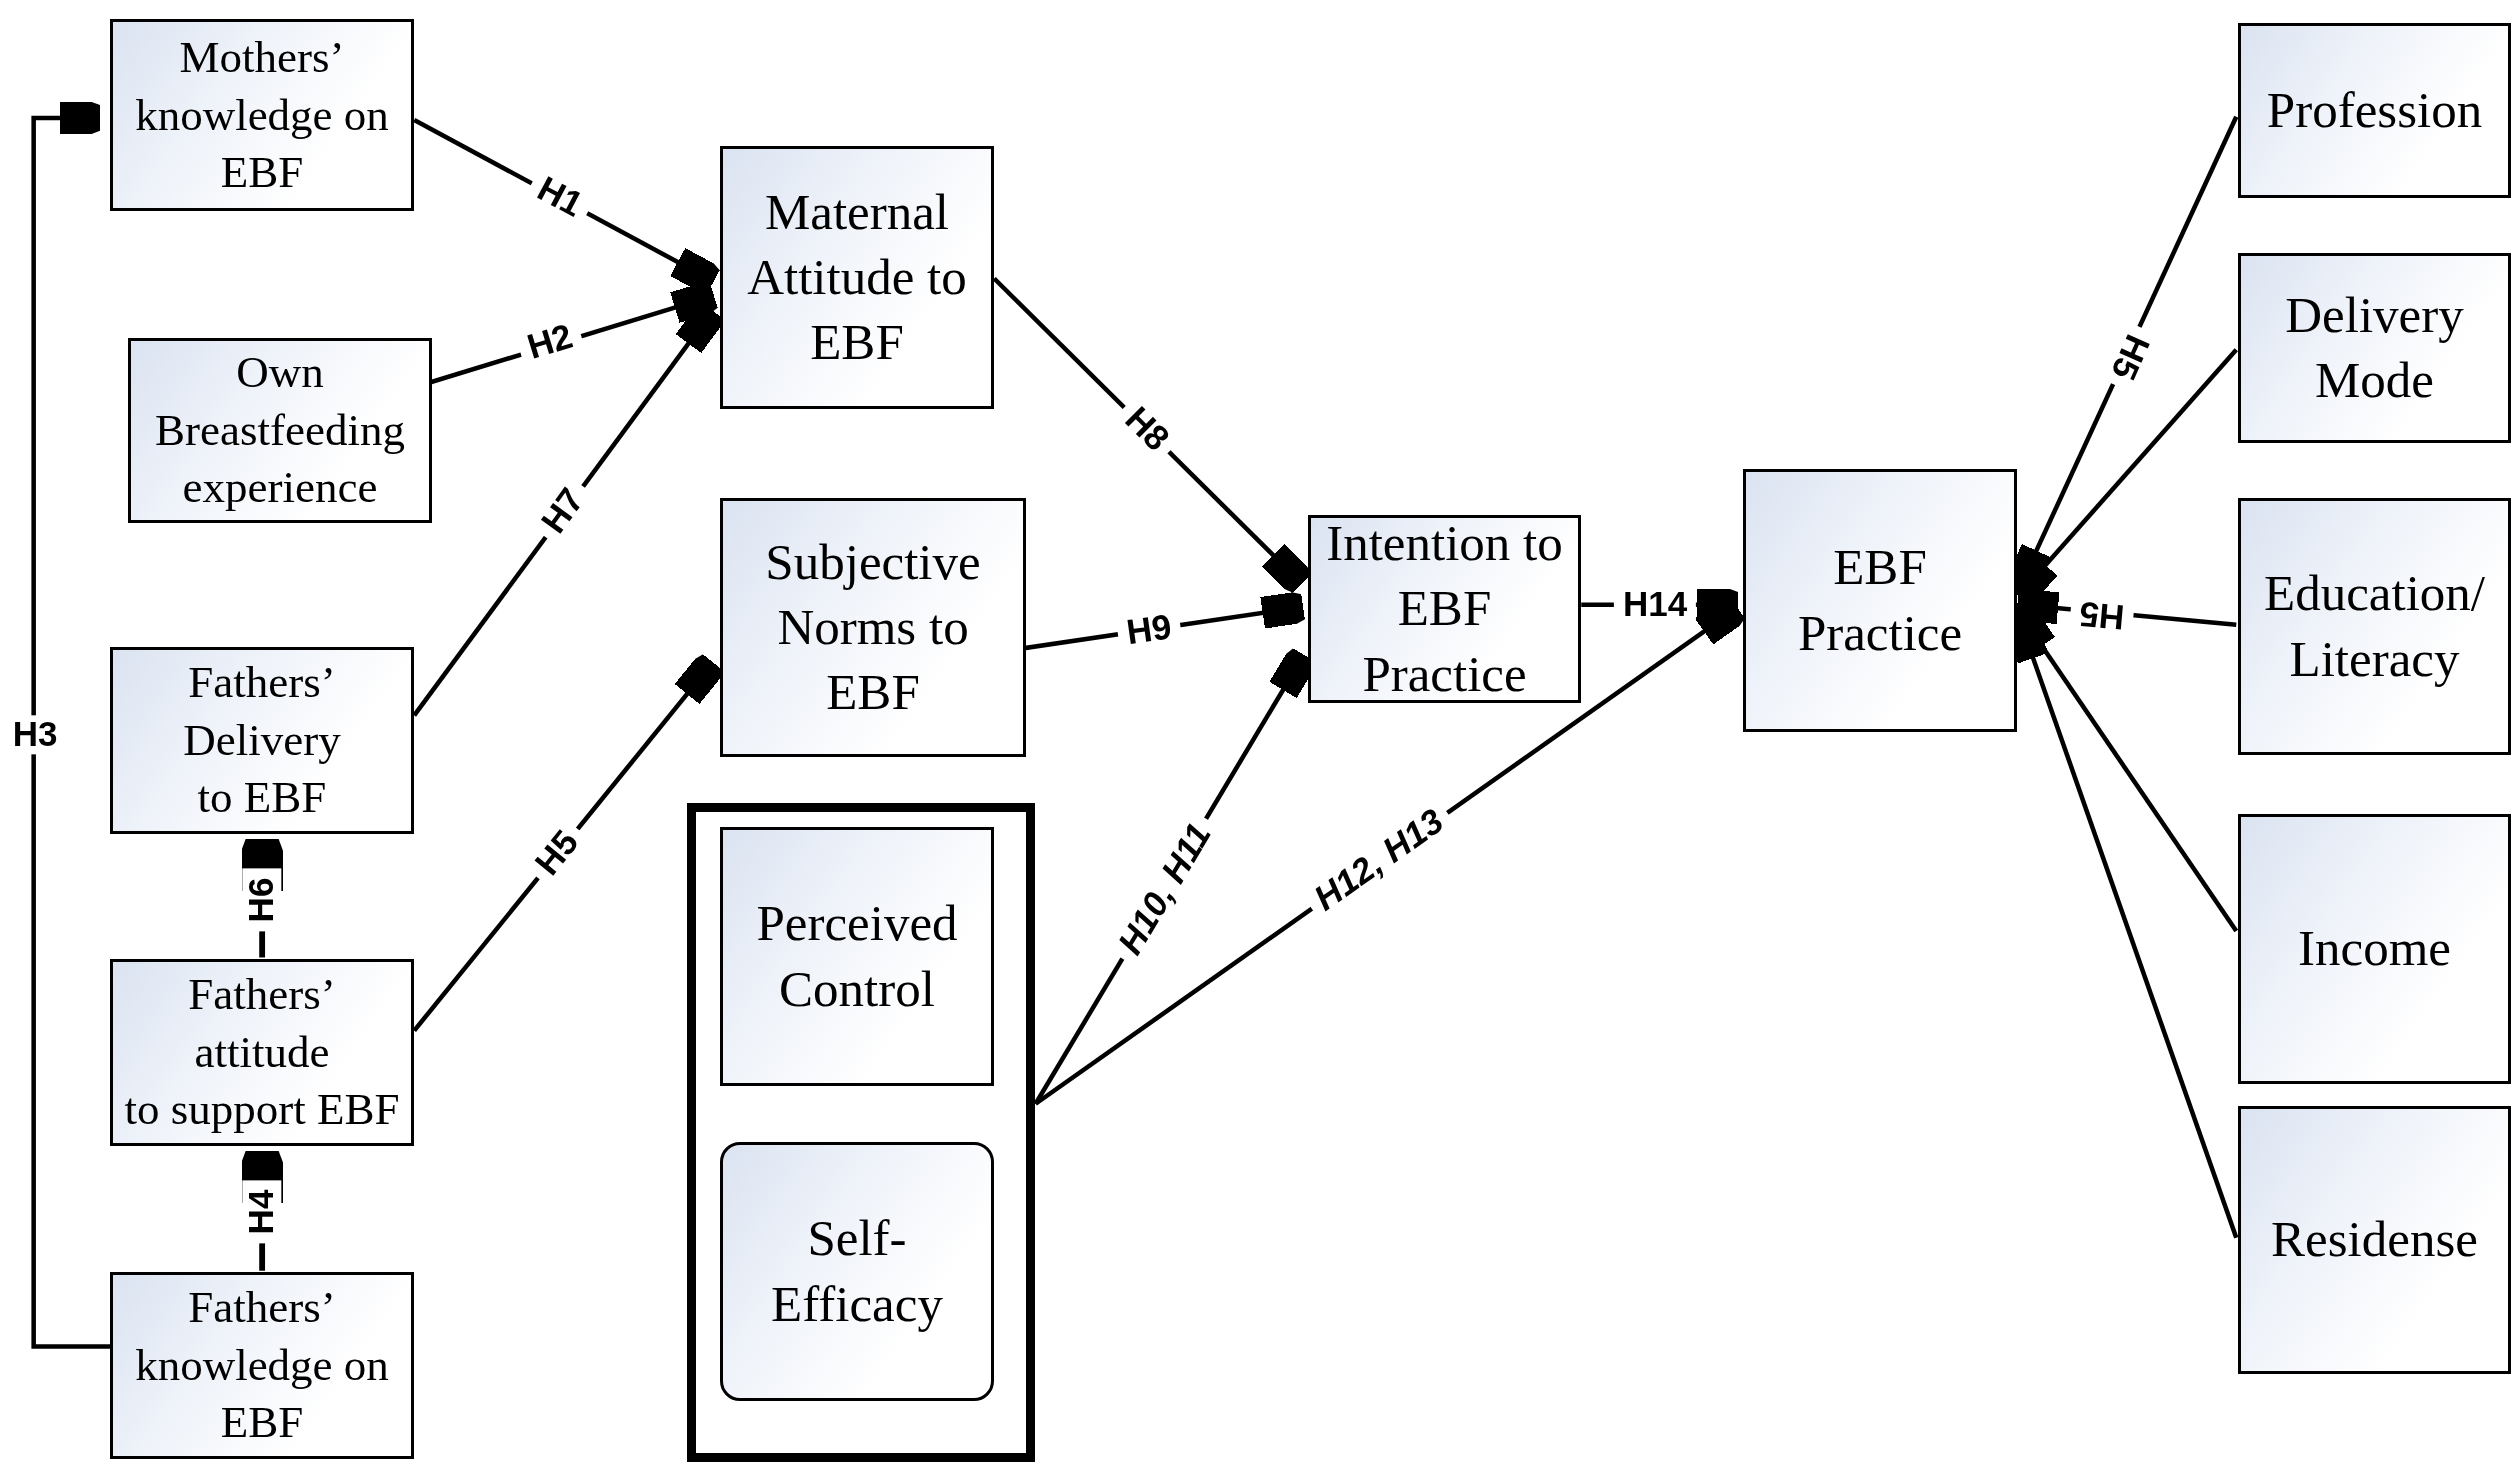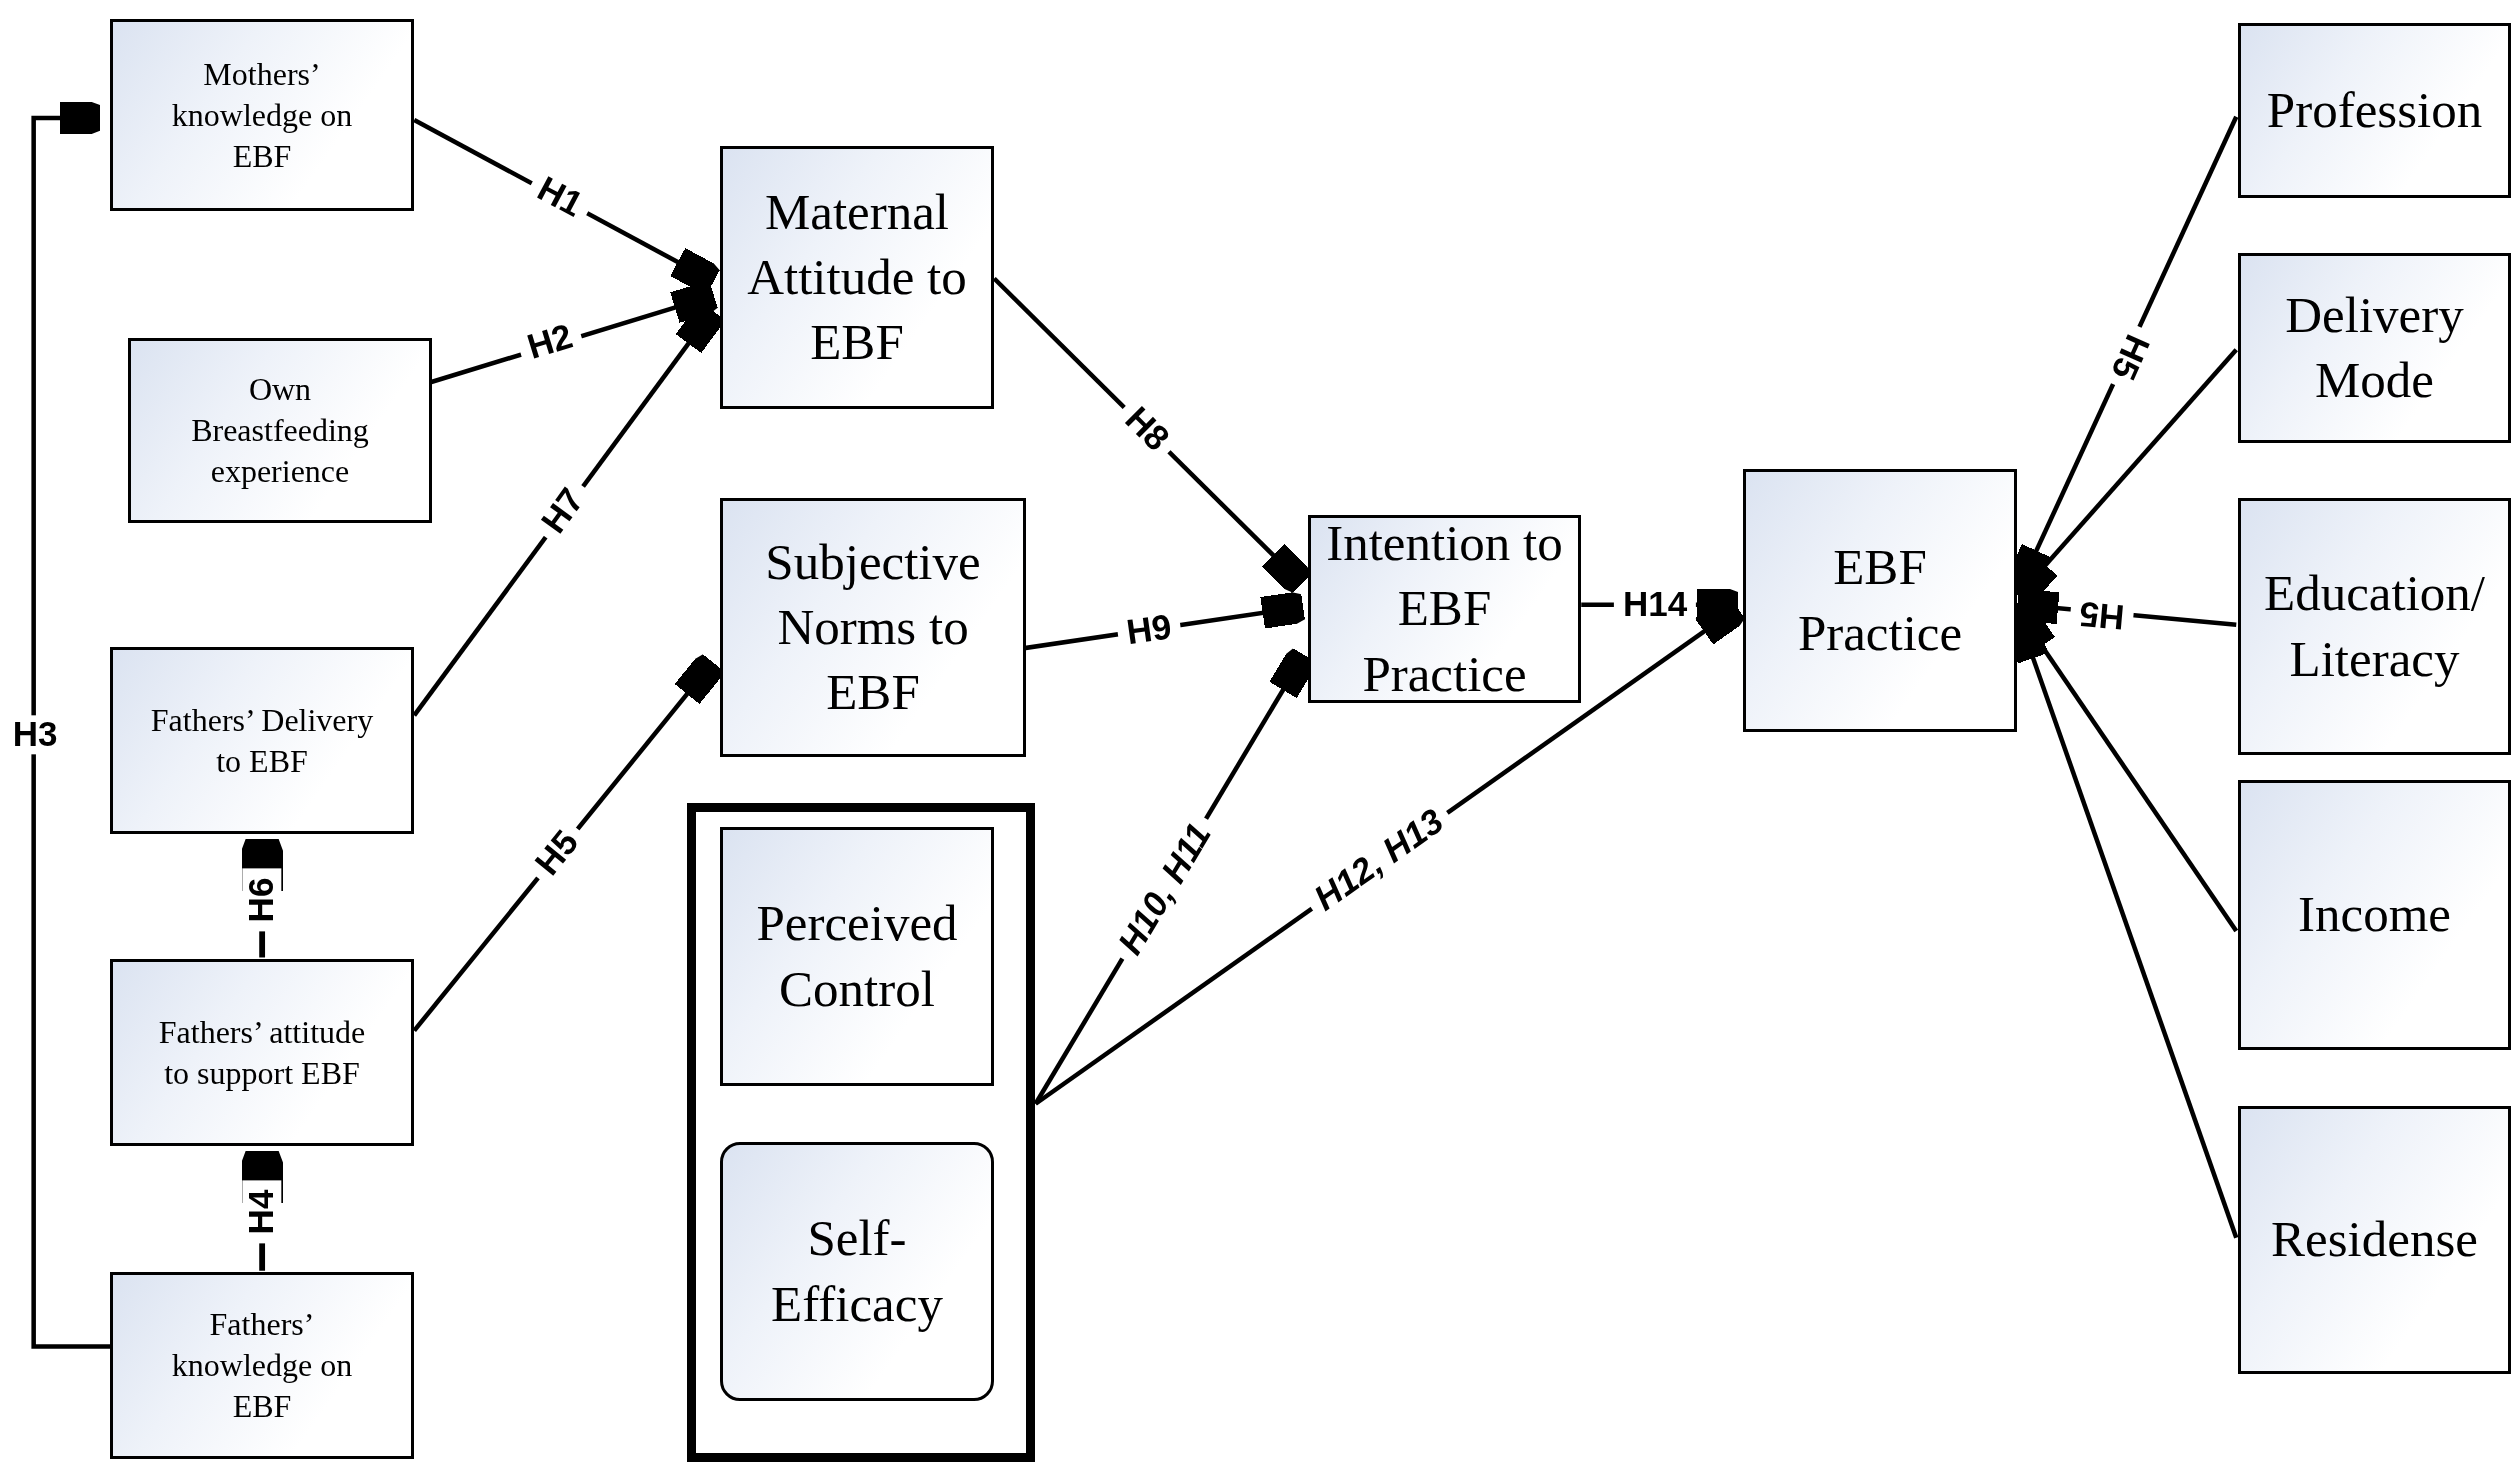--- a/index.html
+++ b/index.html
@@ -28,21 +28,21 @@
     justify-content: center;
     text-align: center;
   }
   .box-label {
     white-space: pre-line;
     font-size: 51px;
     line-height: 1.28;
     color: #000000;
     padding: 0 3.9px;
   }
-  .left-col .box-label { font-size: 32px; }
+  .left-col .box-label { font-size: 45px; }
   .group {
     position: absolute;
     box-sizing: border-box;
     border: 9.7px solid var(--border-color, #000000);
     background: #ffffff;
   }
   .edge-label {
     position: absolute;
     font-family: "Liberation Sans", sans-serif;
     font-size: 35px;
@@ -140,21 +140,21 @@
     <span class="box-label">Profession</span>
   </div>
   <div class="box" style="left:2238px; top:498px;  width:273px; height:257px;">
     <span class="box-label">Education/
 Literacy</span>
   </div>
   <div class="box" style="left:2238px; top:253px;  width:273px; height:190px;">
     <span class="box-label">Delivery
 Mode</span>
   </div>
-  <div class="box" style="left:2238px; top:780px; width:273px; height:270px;">
+  <div class="box" style="left:2238px; top:814px; width:273px; height:270px;">
     <span class="box-label">Income</span>
   </div>
   <div class="box" style="left:2238px; top:1106px; width:273px; height:268px;">
     <span class="box-label">Residense</span>
   </div>
 
   <div class="edge-label" style="left:560px;  top:197px;  transform:translate(-50%,-50%) rotate(28deg);">H1</div>
   <div class="edge-label" style="left:550px;  top:342px;  transform:translate(-50%,-50%) rotate(-17deg);">H2</div>
   <div class="edge-label" style="left:35px;   top:735px; transform:translate(-50%,-50%);">H3</div>
   <div class="edge-label" style="left:262px;  top:1212px; transform:translate(-50%,-50%) rotate(-90deg);">H4</div>

